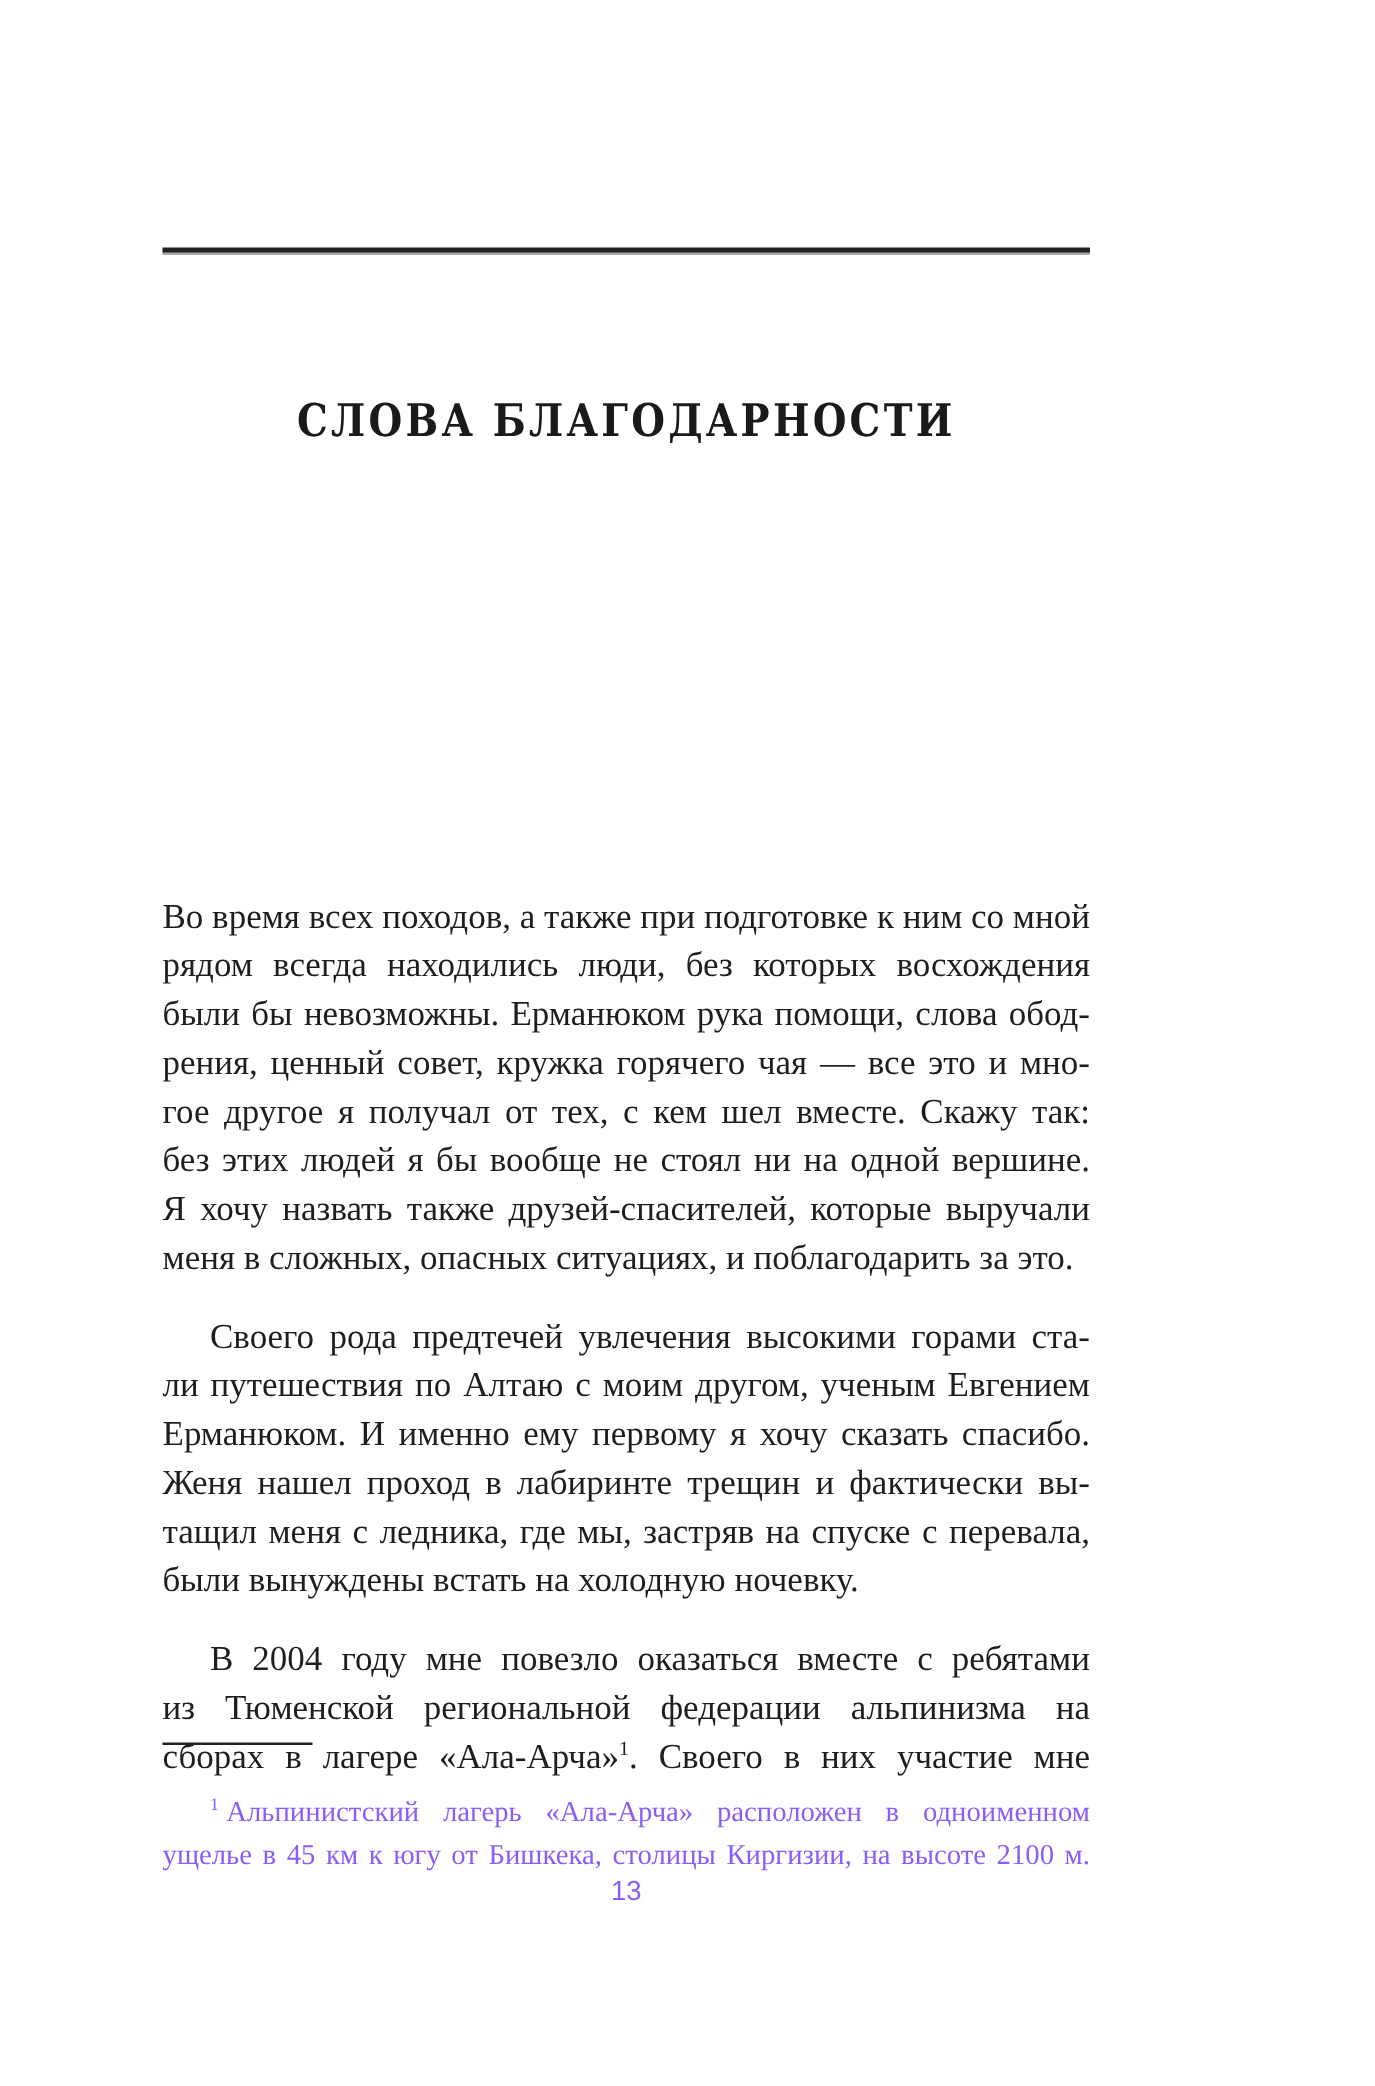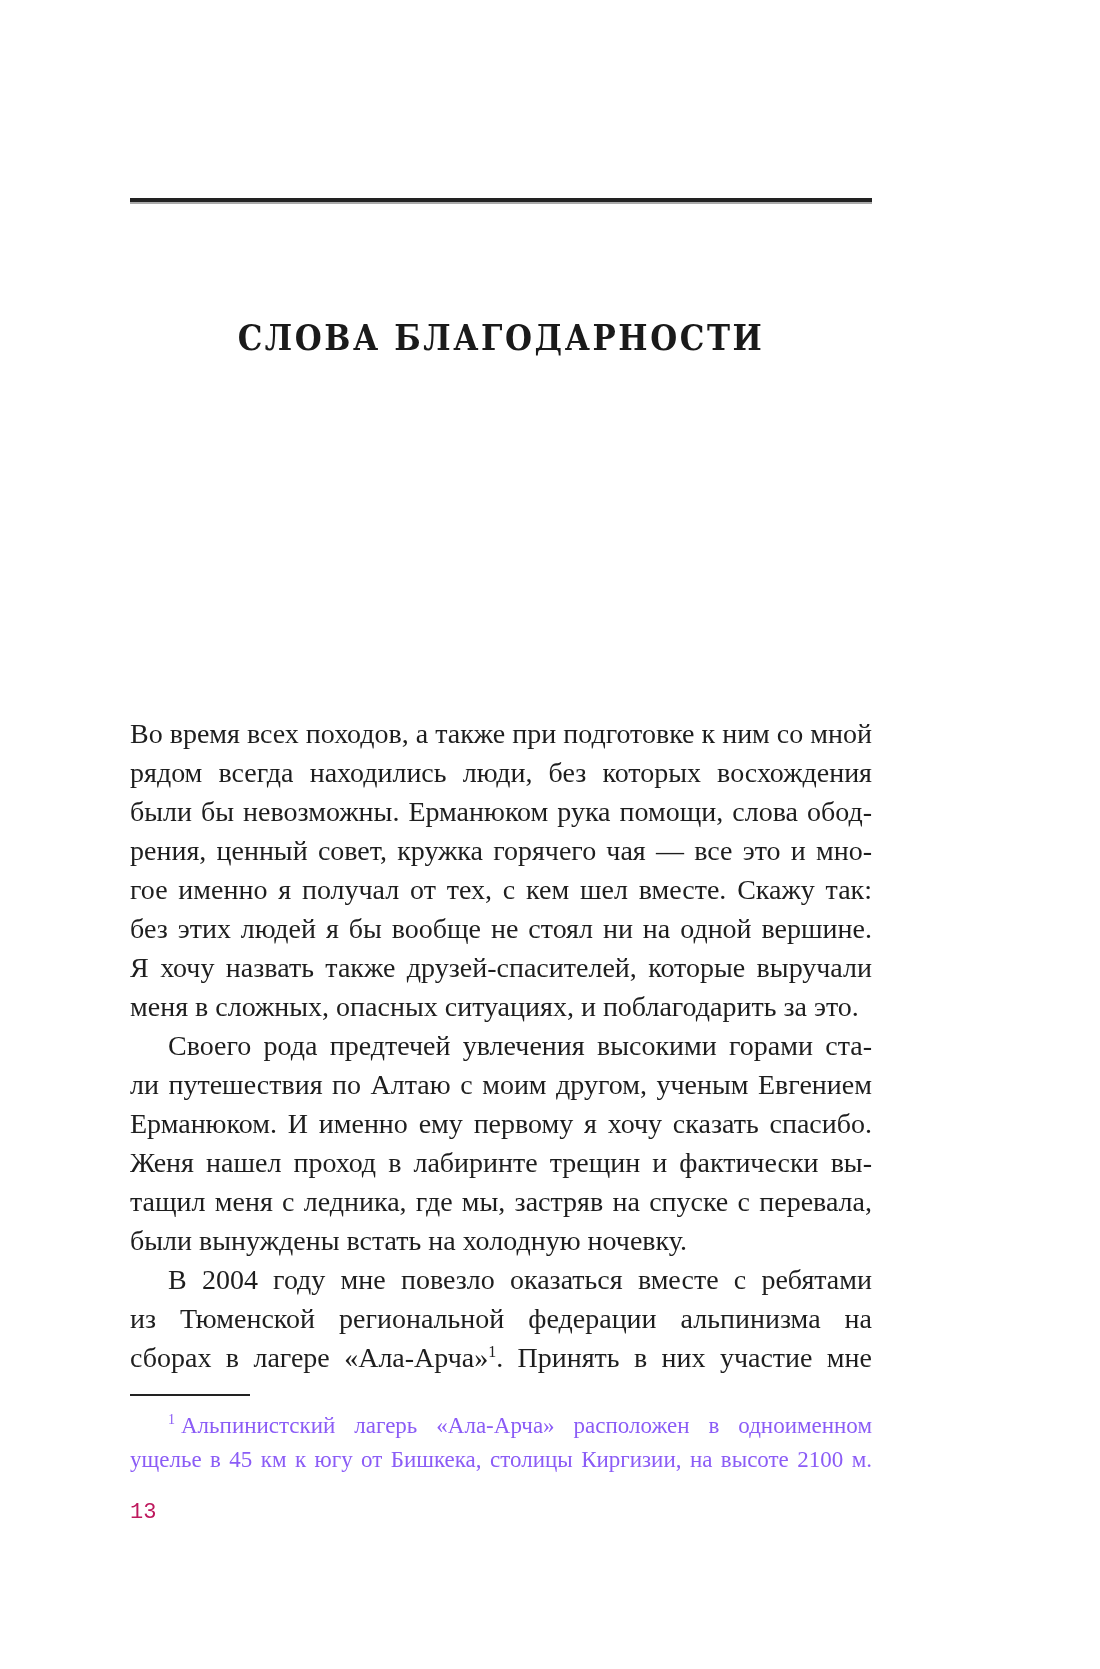--- a/index.html
+++ b/index.html
@@ -53,20 +53,21 @@
       white-space: nowrap;
       text-align: justify;
       text-align-last: justify;
       height: 39px;
     }
     .line.last {
       text-align-last: left;
     }
     .line.indent {
       padding-left: 38px;
+      margin-top: 24px;
     }
     sup.fnref {
       font-size: 16px;
       vertical-align: super;
       line-height: 0;
     }
     .fn-rule {
       position: absolute;
       left: 130px;
       top: 1394px;
@@ -89,50 +90,51 @@
       font-size: 14px;
       vertical-align: super;
       line-height: 0;
       margin-right: 6px;
     }
     .page-number {
       position: absolute;
       left: 130px;
       width: 742px;
       top: 1500px;
-      font-family: Liberation Mono, monospace;
+      text-align: center;
+      font-family: Liberation Sans, sans-serif;
       font-size: 22px;
-      color: #be185d;
+      color: #8b5cf6;
     }
   </style>
 </head>
 <body>
 
 <div class="top-rule"></div>
 
 <h1 class="chapter-title">СЛОВА БЛАГОДАРНОСТИ</h1>
 
 <div class="body-text">
   <span class="line">Во время всех походов, а также при подготовке к ним со мной</span>
   <span class="line">рядом всегда находились люди, без которых восхождения</span>
   <span class="line">были бы невозможны. Ерманюком рука помощи, слова обод-</span>
   <span class="line">рения, ценный совет, кружка горячего чая — все это и мно-</span>
-  <span class="line">гое именно я получал от тех, с кем шел вместе. Скажу так:</span>
+  <span class="line">гое другое я получал от тех, с кем шел вместе. Скажу так:</span>
   <span class="line">без этих людей я бы вообще не стоял ни на одной вершине.</span>
   <span class="line">Я хочу назвать также друзей-спасителей, которые выручали</span>
   <span class="line last">меня в сложных, опасных ситуациях, и поблагодарить за это.</span>
   <span class="line indent">Своего рода предтечей увлечения высокими горами ста-</span>
   <span class="line">ли путешествия по Алтаю с моим другом, ученым Евгением</span>
   <span class="line">Ерманюком. И именно ему первому я хочу сказать спасибо.</span>
   <span class="line">Женя нашел проход в лабиринте трещин и фактически вы-</span>
   <span class="line">тащил меня с ледника, где мы, застряв на спуске с перевала,</span>
   <span class="line last">были вынуждены встать на холодную ночевку.</span>
   <span class="line indent">В 2004 году мне повезло оказаться вместе с ребятами</span>
   <span class="line">из Тюменской региональной федерации альпинизма на</span>
-  <span class="line"><span>сборах в лагере «Ала-Арча»</span><sup class="fnref">1</sup><span>. Принять в них участие мне</span></span>
+  <span class="line"><span>сборах в лагере «Ала-Арча»</span><sup class="fnref">1</sup><span>. Своего в них участие мне</span></span>
 </div>
 
 <div class="fn-rule"></div>
 
 <div class="footnote">
   <span class="line indent"><sup>1</sup><span>Альпинистский лагерь «Ала-Арча» расположен в одноименном</span></span>
   <span class="line">ущелье в 45 км к югу от Бишкека, столицы Киргизии, на высоте 2100 м.</span>
 </div>
 
 <div class="page-number">13</div>

